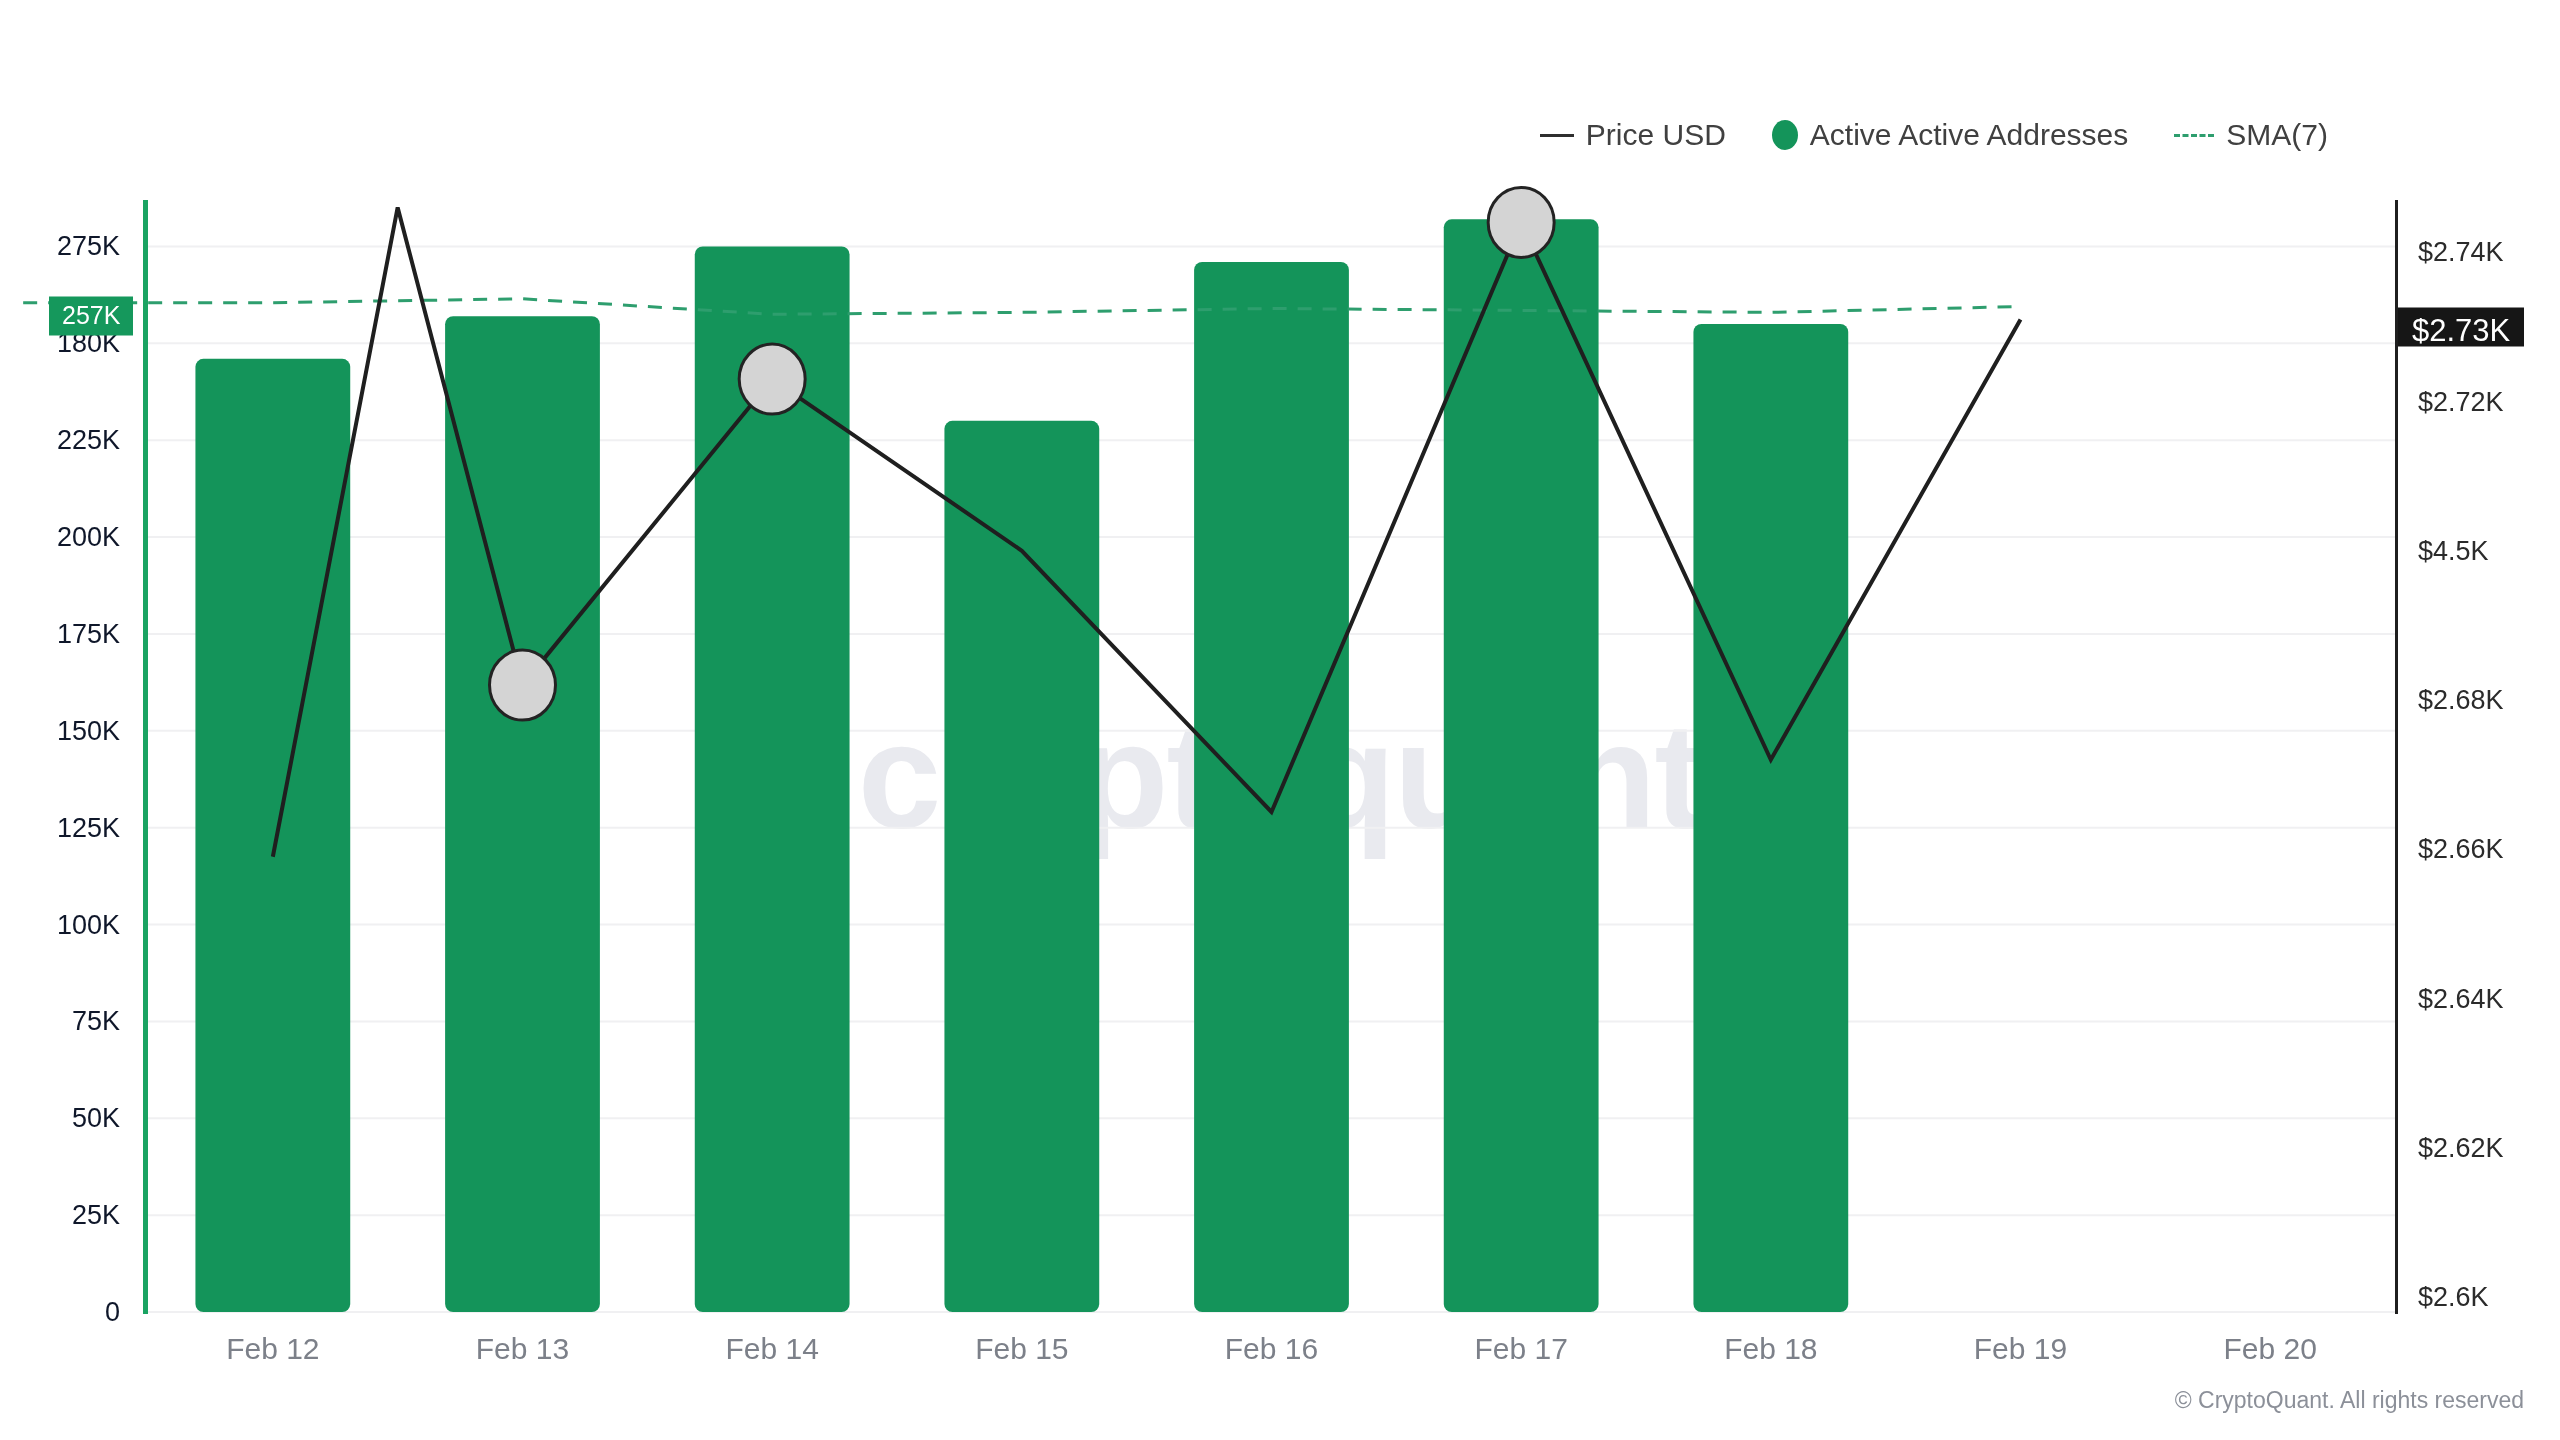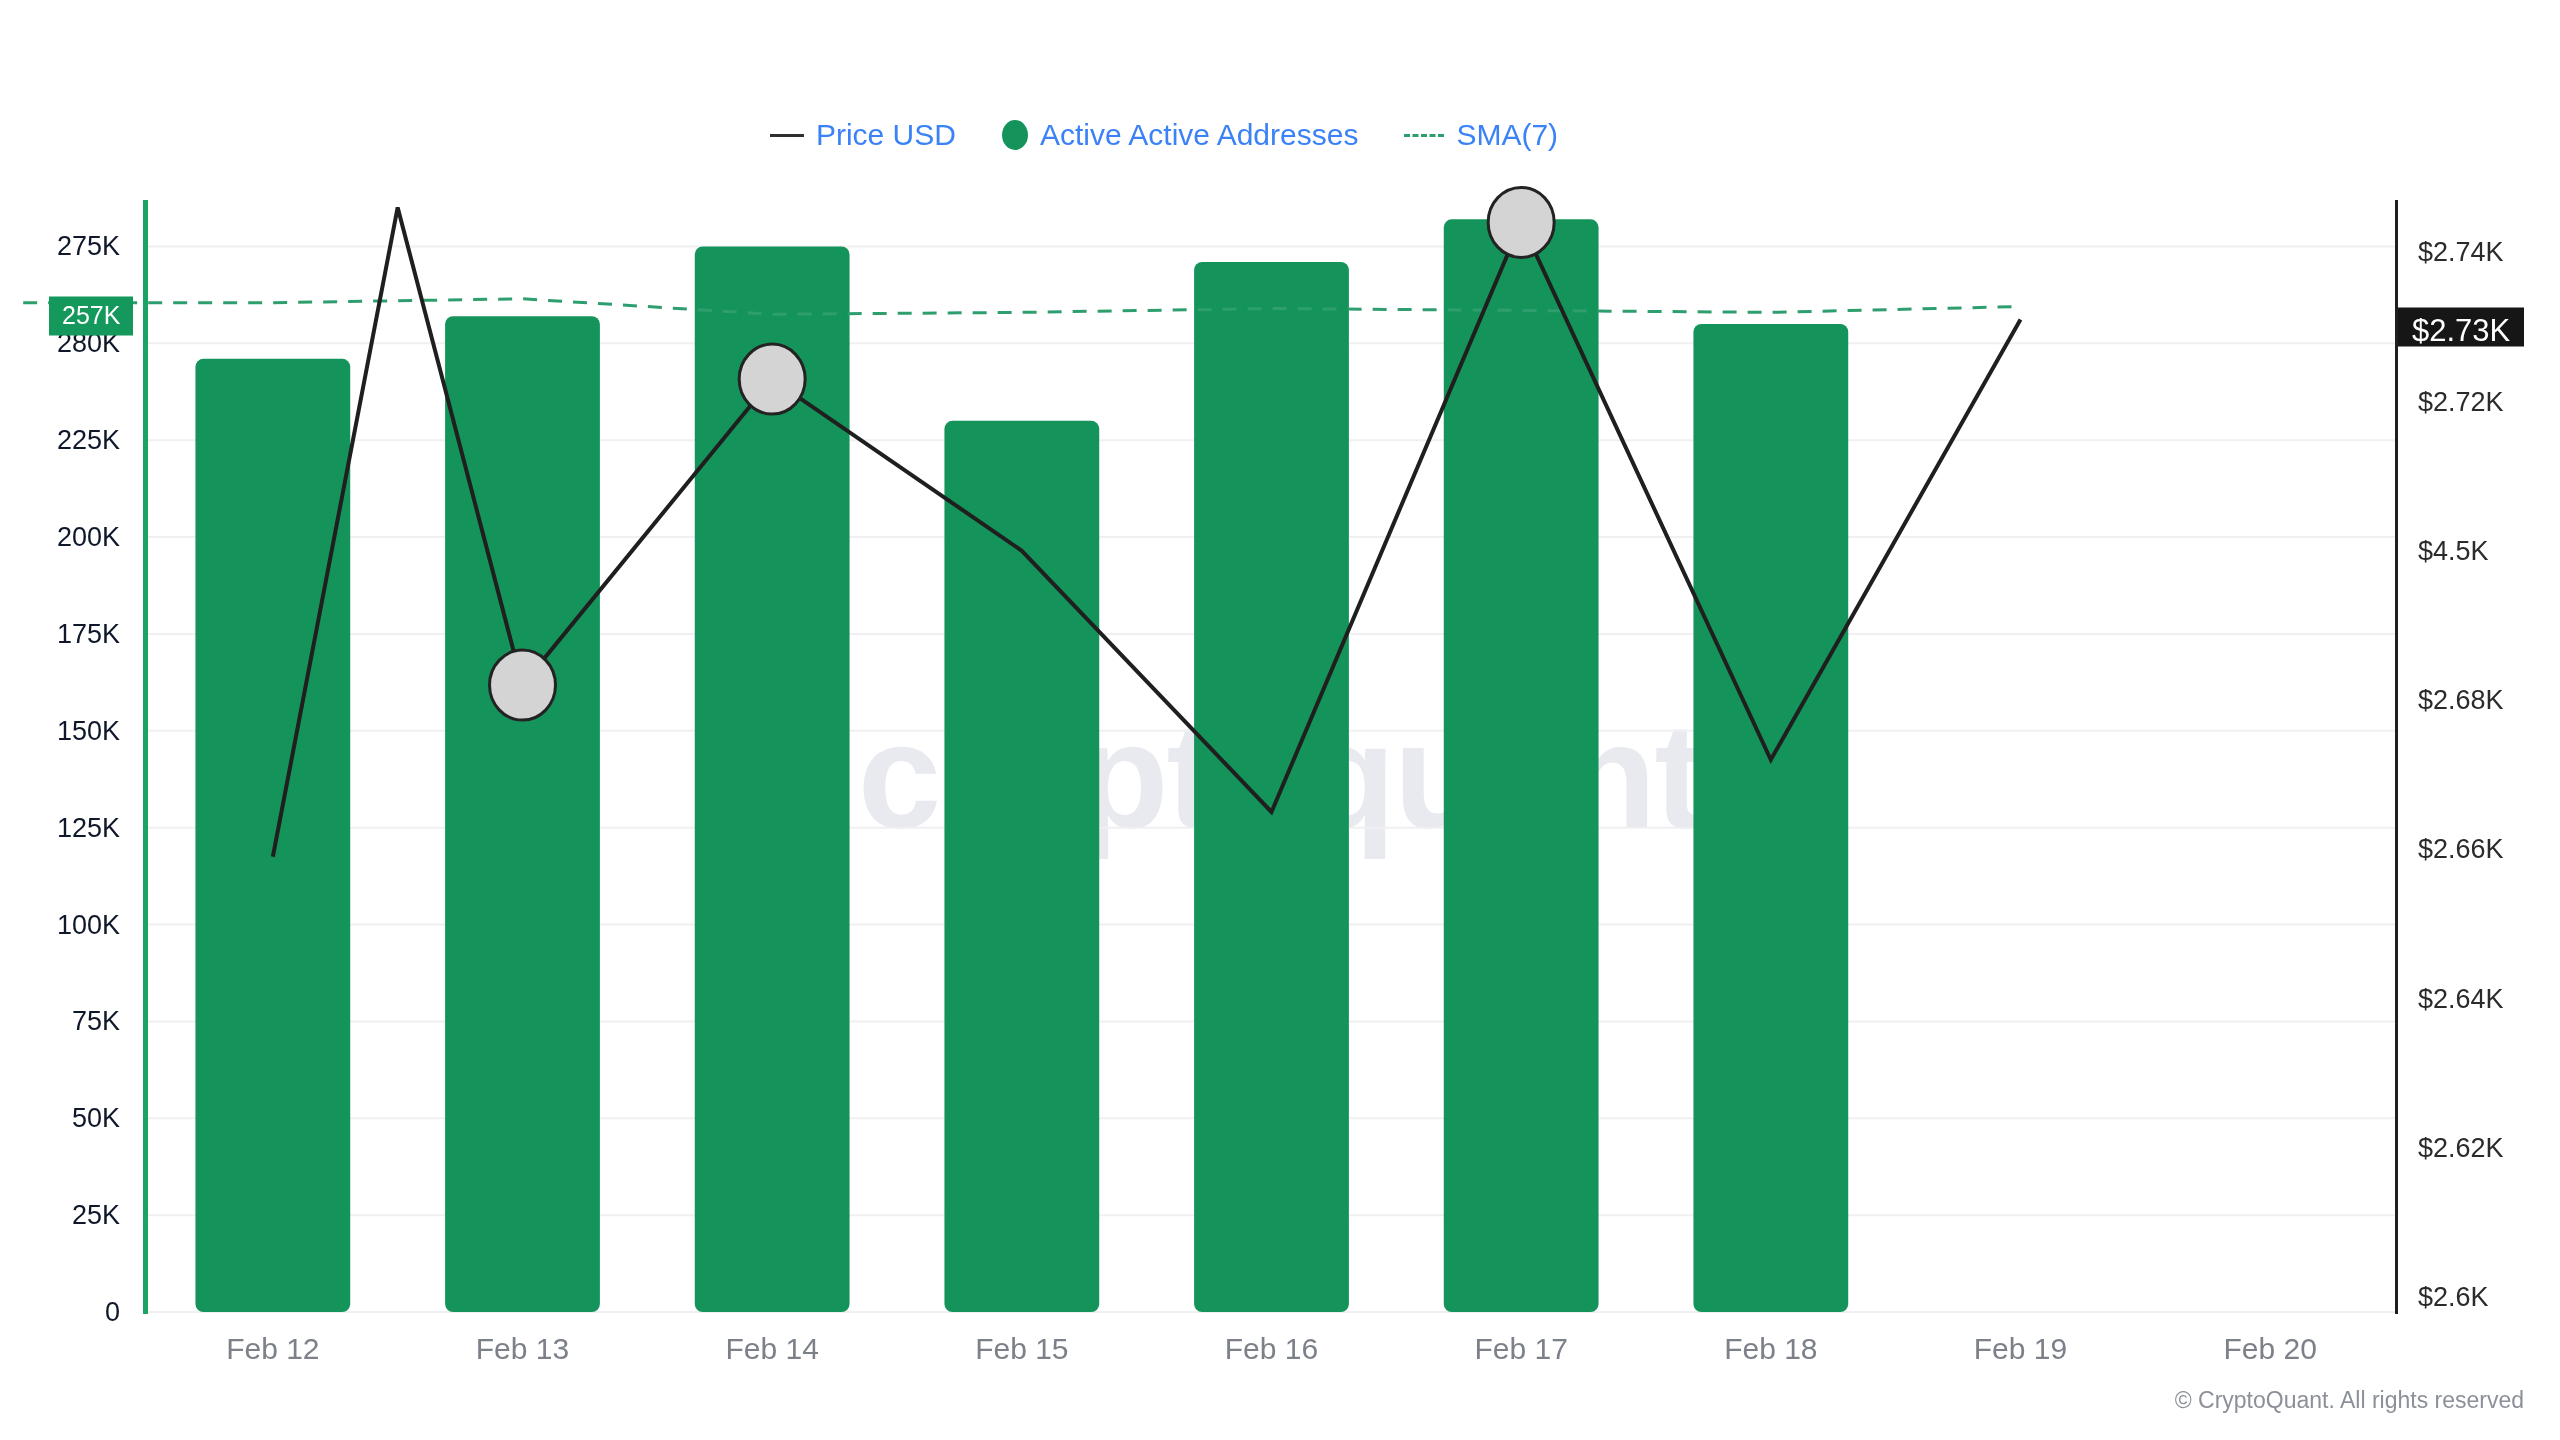--- a/index.html
+++ b/index.html
@@ -14,22 +14,22 @@
 
   
   .title{
     position:absolute;top:38px;left:0;width:2560px;
     text-align:center;
     font-size:46px;font-weight:bold;color:#1a1a1a;
     letter-spacing:-0.4px;
   }
   .legend{
     position:absolute;top:118px;left:0;width:2328px;
-    display:flex;justify-content:center;align-items:center;gap:46px;
-    font-size:30px;color:#3b82f6;
+    display:flex;justify-content:flex-end;align-items:center;gap:46px;
+    font-size:30px;color:#404040;
   }
   .legend-item{display:flex;align-items:center;gap:12px;white-space:nowrap;}
   .swatch-line{width:34px;height:0;border-top:3px solid #2f2f2f;display:inline-block;}
   .swatch-dot{width:26px;height:30px;border-radius:50%;background:#14945a;display:inline-block;}
   .swatch-dash{
     width:40px;height:0;border-top:3px dashed #2e9e6e;display:inline-block;
   }
 
   
   #plot{
@@ -133,21 +133,21 @@
       <div class="ytick" style="top: 1312px;">0</div>
       <div class="ytick" style="top: 1215.14px;">25K</div>
       <div class="ytick" style="top: 1118.27px;">50K</div>
       <div class="ytick" style="top: 1021.41px;">75K</div>
       <div class="ytick" style="top: 924.544px;">100K</div>
       <div class="ytick" style="top: 827.679px;">125K</div>
       <div class="ytick" style="top: 730.815px;">150K</div>
       <div class="ytick" style="top: 633.951px;">175K</div>
       <div class="ytick" style="top: 537.087px;">200K</div>
       <div class="ytick" style="top: 440.223px;">225K</div>
-      <div class="ytick" style="top: 343.359px;">280K</div>
+      <div class="ytick" style="top: 343.359px;">180K</div>
       <div class="ytick" style="top: 246.495px;">275K</div>
     </div>
   <div id="rtick-layer">
       <div class="rtick" style="top: 1297.07px;">$2.6K</div>
       <div class="rtick" style="top: 1147.81px;">$2.62K</div>
       <div class="rtick" style="top: 998.55px;">$2.64K</div>
       <div class="rtick" style="top: 849.289px;">$2.66K</div>
       <div class="rtick" style="top: 700.027px;">$2.68K</div>
       <div class="rtick" style="top: 550.765px;">$4.5K</div>
       <div class="rtick" style="top: 401.503px;">$2.72K</div>

